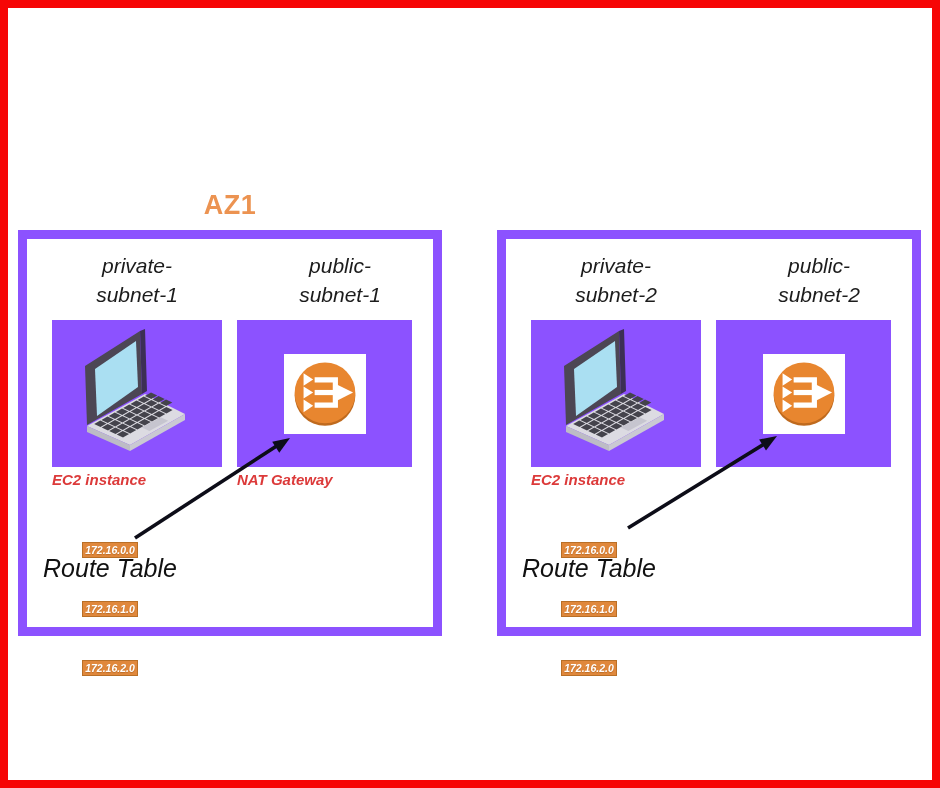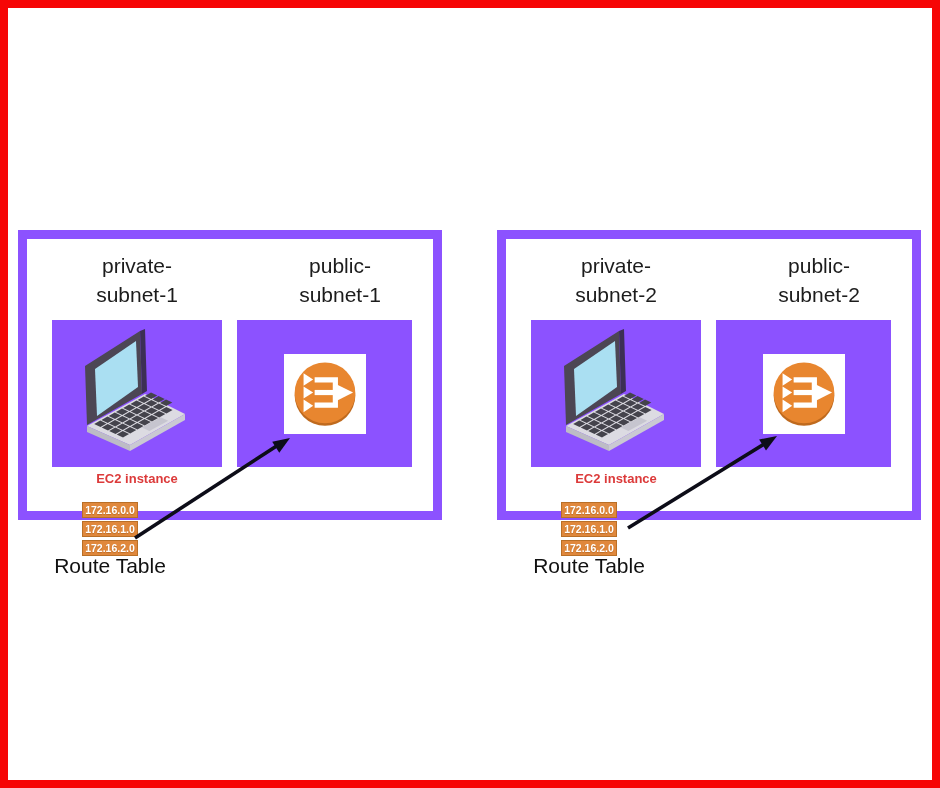--- a/index.html
+++ b/index.html
@@ -21,24 +21,25 @@
   .az-zone.z2{left:497px;}
   .az-title{
     position:absolute;top:2px;left:0;width:424px;
     text-align:center;
     font-size:27px;font-weight:bold;
     color:var(--orange-accent,#ec9351);
     letter-spacing:.5px;
   }
   .az-box{
     position:absolute;top:42px;left:0;
-    width:424px;height:290px;
+    width:424px;height:406px;
     border:9px solid var(--purple,#8c52ff);
     background:#ffffff;
     box-sizing:border-box;
+    font-style:italic;
   }
   .subnet-title{
     position:absolute;top:12px;
     text-align:center;
     font-size:21px;line-height:29px;
     color:#1c1c1c;
   }
   .subnet-title.private{left:20px;width:180px;}
   .subnet-title.public{left:223px;width:180px;}
   .subnet-rect{
@@ -51,55 +52,57 @@
   .laptop{position:absolute;left:10px;top:8px;width:150px;height:130px;}
   .nat-square{
     position:absolute;top:34px;left:calc(50% - 41px);
     width:82px;height:80px;
     background:#ffffff;
     display:flex;align-items:center;justify-content:center;
   }
   .nat-square svg{width:74px;height:74px;}
   .caption{
     position:absolute;top:232px;
-    text-align:center;
-    font-size:13px;font-weight:bold;
+    text-align:left;
+    font-size:15px;font-weight:bold;
     color:var(--label-red,#dc3a3a);
   }
   .caption.private{left:25px;width:170px;}
   .caption.public{left:210px;width:175px;}
   .route-table{
     position:absolute;left:55px;top:263px;
     width:56px;
     display:flex;flex-direction:column;gap:3px;
   }
   .route-entry{
     height:16px;
     background:var(--chip-orange,#e0883c);
     border:1px solid #b96f26;
     box-sizing:border-box;
     color:#ffffff;
     font-size:10.5px;font-weight:bold;
     line-height:14px;text-align:center;
     text-shadow:0 1px 1px rgba(120,60,0,.35);
+    margin-top:40px;
   }
   .route-label{
     position:absolute;left:0px;top:315px;
     width:166px;
     text-align:center;
-    font-size:21px;color:#111111;
+    font-size:25px;color:#111111;
   }
   .arrows{position:absolute;inset:0;z-index:40;pointer-events:none;}
 </style>
 </head>
 <body>
 
 <div class="canvas">
 
   <div class="az-zone z1">
+    <div class="az-title">AZ1</div>
     <div class="az-box">
 
       <div class="subnet-title private">
         <div>private-</div>
         <div>subnet-1</div>
       </div>
       <div class="subnet-title public">
         <div>public-</div>
         <div>subnet-1</div>
       </div>
@@ -158,20 +161,21 @@
             <path d="M36,48 H68" fill="none" stroke="#ffffff" stroke-width="7"></path>
             <polygon points="66,37 88,48 66,59" fill="#ffffff"></polygon>
             <polygon points="21,22 34,30.5 21,39" fill="#ffffff"></polygon>
             <polygon points="21,40 34,48 21,56" fill="#ffffff"></polygon>
             <polygon points="21,57.5 34,66 21,74.5" fill="#ffffff"></polygon>
           </svg>
         </div>
       </div>
 
       <div class="caption private">EC2 instance</div>
+      <div class="caption public">NAT Gateway</div>
 
       <div class="route-table">
         <div class="route-entry">172.16.0.0</div>
         <div class="route-entry">172.16.1.0</div>
         <div class="route-entry">172.16.2.0</div>
       </div>
       <div class="route-label">Route Table</div>
     </div>
   </div>
 

